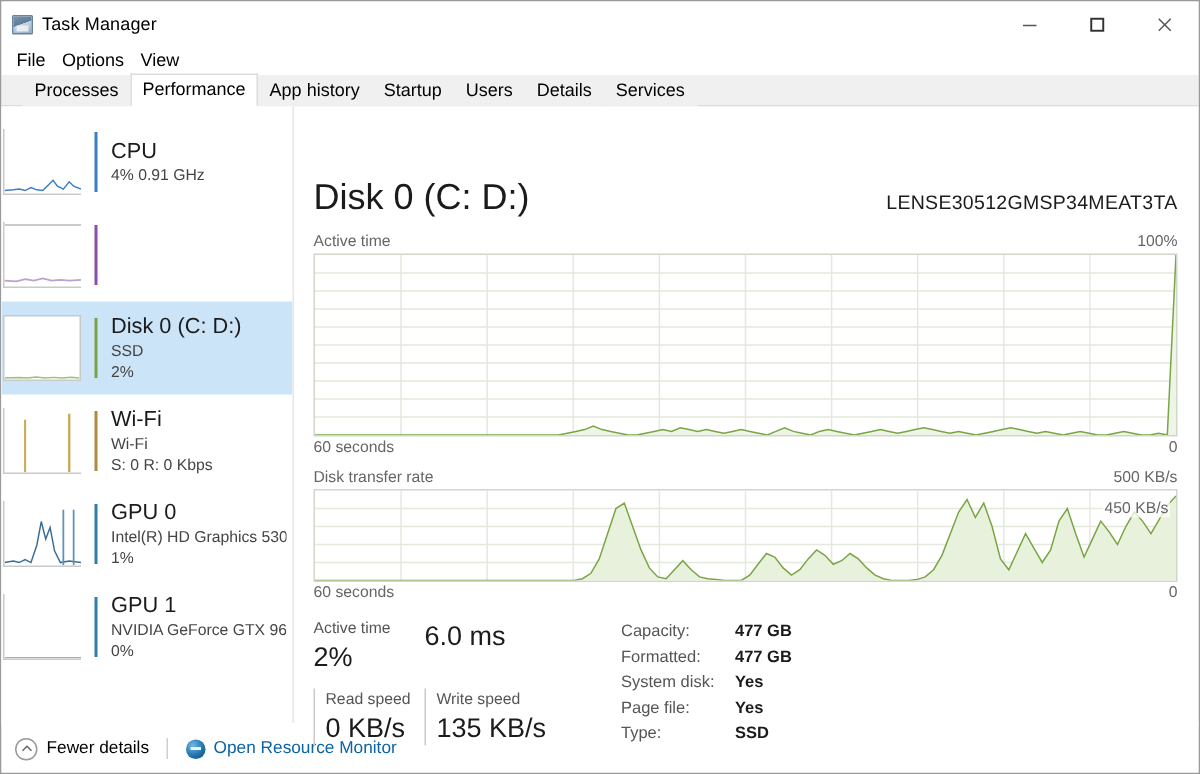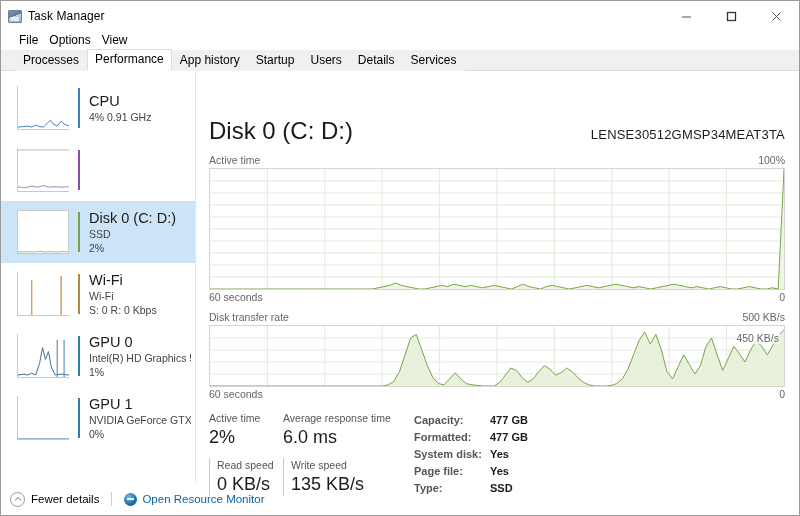--- a/index.html
+++ b/index.html
@@ -40,21 +40,20 @@
   .win-controls { position: absolute; right: 0; top: 0; display: flex; height: 30px; }
   .wc { width: 45px; height: 30px; display: flex; align-items: center; justify-content: center; }
   .wc svg { display: block; }
 
   
   .menubar {
     height: 19px; min-height: 19px;
     display: flex; align-items: center;
     padding-left: 5px; gap: 1px;
     background: #ffffff;
-    margin-left: 8px;
   }
   .menu-item { font-size: 12px; color: #000; padding: 1px 5px; line-height: 15px; }
 
   
   .tabbar {
     height: 21px; min-height: 21px;
     display: flex; align-items: flex-end;
     background: #f0f0f0;
     border-bottom: 1px solid #dcdcdc;
     padding-left: 14px;
@@ -90,21 +89,21 @@
   
   .sidebar {
     width: 194px; min-width: 194px;
     padding-top: 6px;
     background: #ffffff;
     overflow: hidden;
   }
   .side-item {
     height: 62px;
     display: flex; align-items: center;
-    padding: 0 4px 0 16px;
+    padding: 0 4px 0 1px;
     gap: 9px;
   }
   .side-item.selected { background: #cce4f7; }
   .mini {
     width: 52px; height: 44px; min-width: 52px;
     position: relative;
     border-left: 1px solid #c9c9c9;
     border-bottom: 1px solid #c9c9c9;
     overflow: hidden;
   }
@@ -160,21 +159,21 @@
   .stat-row { display: flex; }
   .stat-cell { display: flex; flex-direction: column; }
   .stat-cell.bar { border-left: 1px solid #c9c9c9; padding-left: 7px; }
   .stat-label { font-size: 10.5px; color: #555; line-height: 14px; white-space: nowrap; }
   .stat-value { font-size: 18px; color: #1b1b1b; line-height: 24px; font-weight: 400; }
   .sc-w1 { width: 74px; min-width: 74px; }
   .sc-w2 { width: 126px; min-width: 126px; }
 
   .stats-right { display: flex; flex-direction: column; padding-top: 1px; }
   .info-row { display: flex; line-height: 17px; }
-  .info-key { font-size: 11px; color: #555; width: 76px; min-width: 76px; font-weight: bold; }
+  .info-key { font-size: 11px; color: #555; width: 76px; min-width: 76px; }
   .info-val { font-size: 11px; color: #1b1b1b; font-weight: bold; }
 
   
   .statusbar {
     height: 33px; min-height: 33px;
     display: flex; align-items: center;
     padding-left: 9px; gap: 8px;
     background: #ffffff;
     border-top: 1px solid #ffffff;
   }
@@ -403,21 +402,20 @@
       </div>
 
       <div class="stats">
         <div class="stats-left">
           <div class="stat-row">
             <div class="stat-cell sc-w1">
               <span class="stat-label">Active time</span>
               <span class="stat-value">2%</span>
             </div>
             <div class="stat-cell sc-w2">
-              <span class="stat-label">Average response time</span>
               <span class="stat-value">6.0 ms</span>
             </div>
           </div>
           <div class="stat-row">
             <div class="stat-cell bar sc-w1">
               <span class="stat-label">Read speed</span>
               <span class="stat-value">0 KB/s</span>
             </div>
             <div class="stat-cell bar sc-w2">
               <span class="stat-label">Write speed</span>

